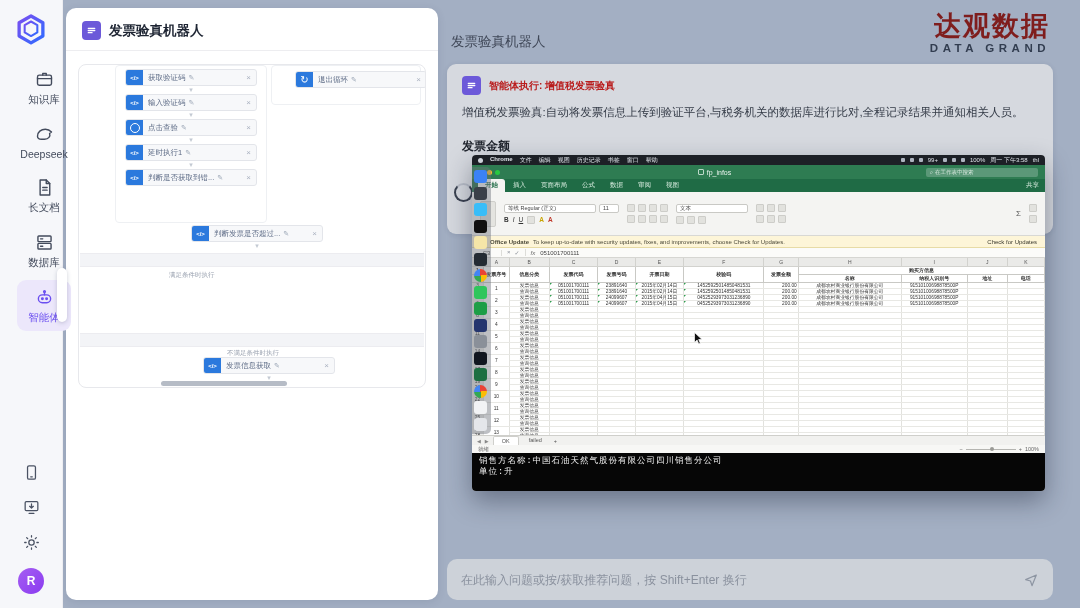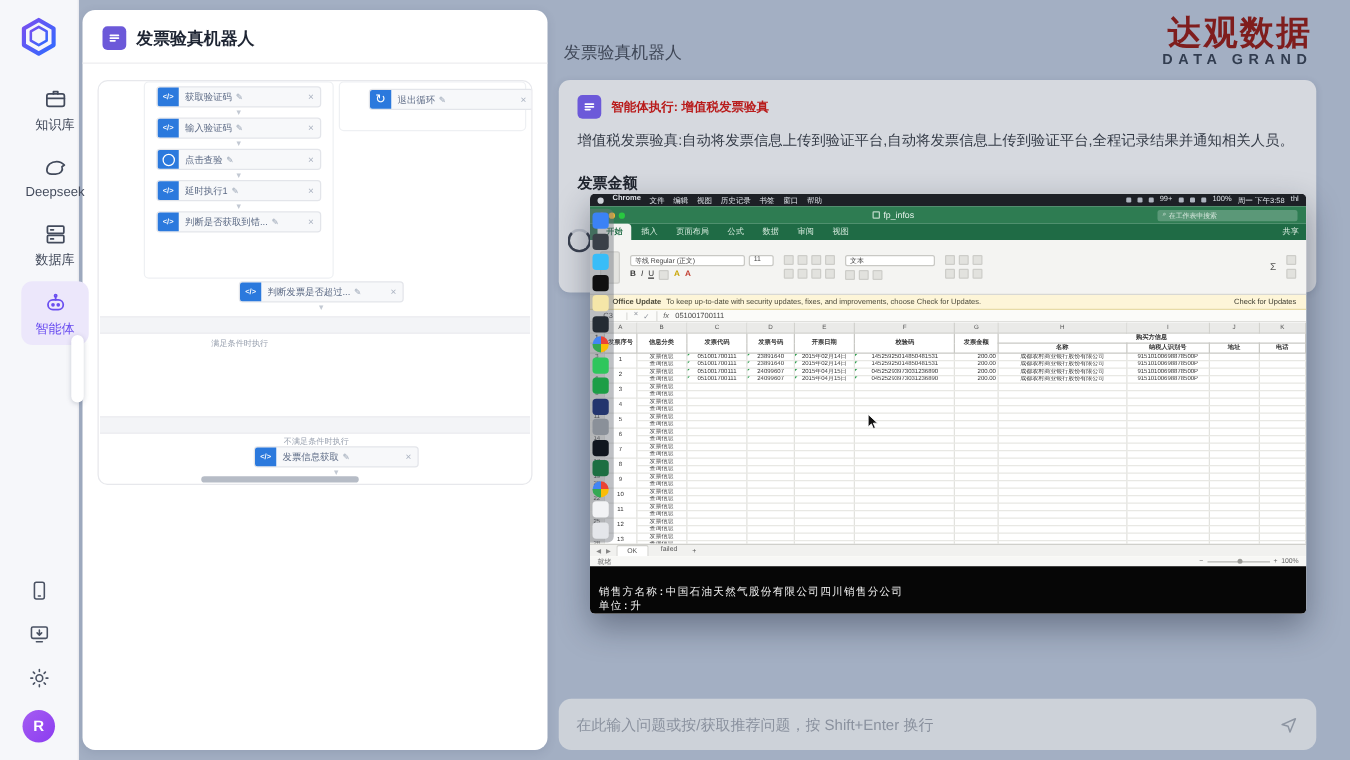--- a/index.html
+++ b/index.html
@@ -103,21 +103,21 @@
   td.gm { position:relative; }
   td.gm::before { content:""; position:absolute; left:0; top:0; border-top:2.5px solid #2e9e4f; border-right:2.5px solid transparent; }
   .sheettabs { height:10px; background:#f1f1ef; border-top:1px solid #cfcfcb; display:flex; align-items:center; gap:4px; padding:0 5px; font-size:5.5px; color:#555; flex:0 0 auto; }
   .st-arr { color:#888; font-size:5px; }
   .stab { padding:1px 8px; }
   .stab.active { background:#fff; border:1px solid #cfcfcb; border-bottom:none; border-radius:2px 2px 0 0; }
   .statusbar { height:8px; background:#f7f7f5; display:flex; align-items:center; font-size:5.5px; color:#666; padding:0 6px; flex:0 0 auto; }
   .zoomctl { margin-left:auto; display:flex; align-items:center; gap:3px; }
   .zline { width:50px; height:1px; background:#b5b5b1; position:relative; }
   .zline::after { content:""; position:absolute; left:24px; top:-2px; width:4px; height:4px; border-radius:50%; background:#9a9a96; }
-  .terminal { flex:0 0 38px; background:#060606; padding:16px 7px; font-family:"DejaVu Sans Mono",monospace; font-size:8.5px; line-height:11px; color:#f1f1f1; letter-spacing:1px; white-space:nowrap; overflow:hidden; }
+  .terminal { flex:0 0 38px; background:#060606; padding:2px 7px; font-family:"DejaVu Sans Mono",monospace; font-size:8.5px; line-height:11px; color:#f1f1f1; letter-spacing:1px; white-space:nowrap; overflow:hidden; }
   .dock { position:absolute; left:0; top:12px; width:19px; padding:3px 2px; background:rgba(110,115,125,.45); border-radius:0 5px 5px 0; display:flex; flex-direction:column; gap:3.5px; z-index:3; }
   .dk { width:13px; height:13px; border-radius:3px; }
   .dk.round { border-radius:50%; }
   .cursor { position:absolute; left:222px; top:176px; z-index:4; }
 
   
   .input-bar { position:absolute; left:9px; top:559px; width:606px; height:41px; background:#cdd2d9; border-radius:10px; display:flex; align-items:center; padding:0 14px; }
   .input-bar input { flex:1; border:none; outline:none; background:transparent; font-size:12px; color:#3c4452; font-family:"Liberation Sans",sans-serif; }
   .input-bar input::placeholder { color:#8a919e; }
   .send svg { width:16px; height:16px; display:block; }
@@ -150,20 +150,29 @@
           </span>
           <span class="nav-lbl">知识库</span>
         </div>
         <div class="nav-item">
           <span class="nav-ico">
             <svg viewBox="0 0 24 24" fill="none" stroke="currentColor" stroke-width="1.6" stroke-linecap="round" stroke-linejoin="round">
               <path d="M4 14c0-5 4-8 9-8 3 0 5.2 1.2 7 3.2l-2.2 1.6c1.2 3.2-1 6.7-5.8 6.7H8.5C5.5 17.5 4 16 4 14z"></path>
             </svg>
           </span>
           <span class="nav-lbl">Deepseek</span>
+        </div>
+        <div class="nav-item">
+          <span class="nav-ico">
+            <svg viewBox="0 0 24 24" fill="none" stroke="currentColor" stroke-width="1.6" stroke-linecap="round" stroke-linejoin="round">
+              <path d="M7 3.5h7l4 4v13H7z"></path>
+              <path d="M14 3.5v4h4M10 12h5M10 15h5"></path>
+            </svg>
+          </span>
+          <span class="nav-lbl">长文档</span>
         </div>
         <div class="nav-item">
           <span class="nav-ico">
             <svg viewBox="0 0 24 24" fill="none" stroke="currentColor" stroke-width="1.6" stroke-linecap="round" stroke-linejoin="round">
               <rect x="4.5" y="4.5" width="15" height="6.5" rx="1"></rect>
               <rect x="4.5" y="13" width="15" height="6.5" rx="1"></rect>
               <path d="M7.5 7.8h2.5M7.5 16.2h2.5"></path>
             </svg>
           </span>
           <span class="nav-lbl">数据库</span>
@@ -296,21 +305,21 @@
 
     <div class="exec-card">
       <div class="exec-head">
         <span class="flow-badge">
           <svg viewBox="0 0 24 24" fill="none" stroke="#fff" stroke-width="2.4" stroke-linecap="round">
               <path d="M6 8h12M6 12h12M6 16h7"></path>
             </svg>
         </span>
         <span class="exec-title">智能体执行: 增值税发票验真</span>
       </div>
-      <div class="exec-desc">增值税发票验真:自动将发票信息上传到验证平台,自动将发票信息上传到验证平台,全程记录结果并通知相关人员。</div>
+      <div class="exec-desc">增值税发票验真:自动将发票信息上传到验证平台,与税务机关的数据库进行比对,全程记录结果并通知相关人员。</div>
       <div class="config-lbl">发票金额</div>
       <div class="spin-ring"></div>
     </div>
 
     <div class="shot">
       <div class="menubar">
         <span class="apple-dot"></span>
         <span id="menu-left" style="display:flex;gap:7px;">
             <span class="mi">Chrome</span>
             <span class="mi">文件</span>

